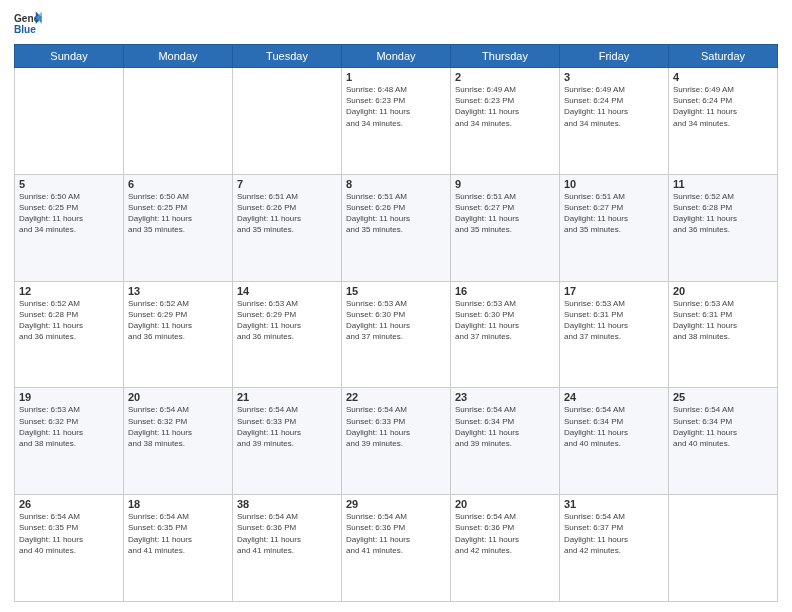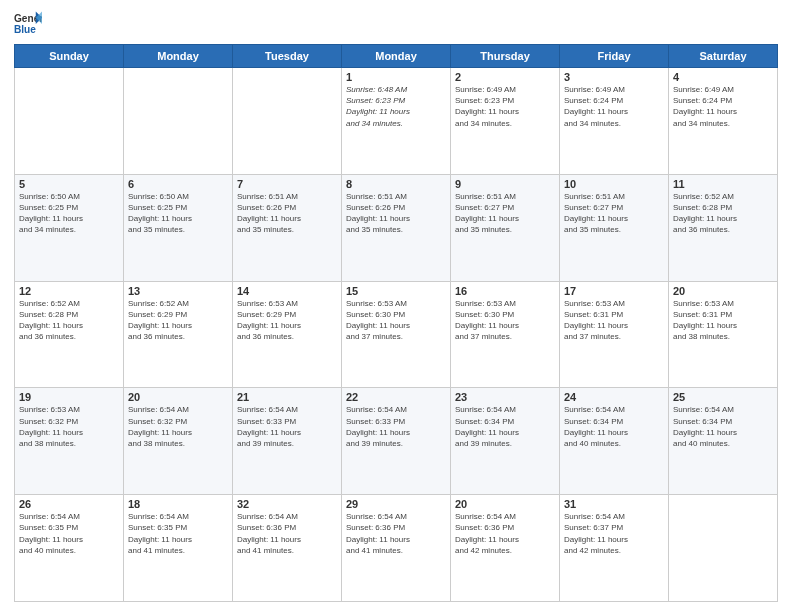--- a/index.html
+++ b/index.html
@@ -49,21 +49,21 @@
       flex: 1;
       border: 1px solid #ccc;
       border-collapse: collapse;
       width: 100%;
       table-layout: fixed;
     }
     .calendar th {
       background-color: #2a6db5;
       color: #fff;
       font-size: 11px;
-      font-weight: bold;
+      font-weight: normal;
       text-align: center;
       padding: 5px 2px;
       border: 1px solid #1f5a99;
     }
     .calendar td {
       border: 1px solid #ccc;
       vertical-align: top;
       padding: 3px 4px;
       font-size: 8.5px;
       color: #333;
@@ -124,21 +124,21 @@
           <th>Saturday</th>
         </tr>
     </thead>
     <tbody id="calendar-body">
     <tr>
           <td class="empty-cell"></td>
           <td class="empty-cell"></td>
           <td class="empty-cell"></td>
           <td>
             <span class="day-num">1</span>
-            <div class="day-info" style="white-space: pre-line; font-style: italic;">Sunrise: 6:48 AM
+            <div class="day-info" style="white-space: pre-line;">Sunrise: 6:48 AM
 Sunset: 6:23 PM
 Daylight: 11 hours
 and 34 minutes.</div>
           </td>
           <td>
             <span class="day-num">2</span>
             <div class="day-info" style="white-space: pre-line;">Sunrise: 6:49 AM
 Sunset: 6:23 PM
 Daylight: 11 hours
 and 34 minutes.</div>
@@ -320,21 +320,21 @@
 and 40 minutes.</div>
           </td>
           <td>
             <span class="day-num">18</span>
             <div class="day-info" style="white-space: pre-line;">Sunrise: 6:54 AM
 Sunset: 6:35 PM
 Daylight: 11 hours
 and 41 minutes.</div>
           </td>
           <td>
-            <span class="day-num">32</span>
+            <span class="day-num">38</span>
             <div class="day-info" style="white-space: pre-line;">Sunrise: 6:54 AM
 Sunset: 6:36 PM
 Daylight: 11 hours
 and 41 minutes.</div>
           </td>
           <td>
             <span class="day-num">29</span>
             <div class="day-info" style="white-space: pre-line;">Sunrise: 6:54 AM
 Sunset: 6:36 PM
 Daylight: 11 hours

